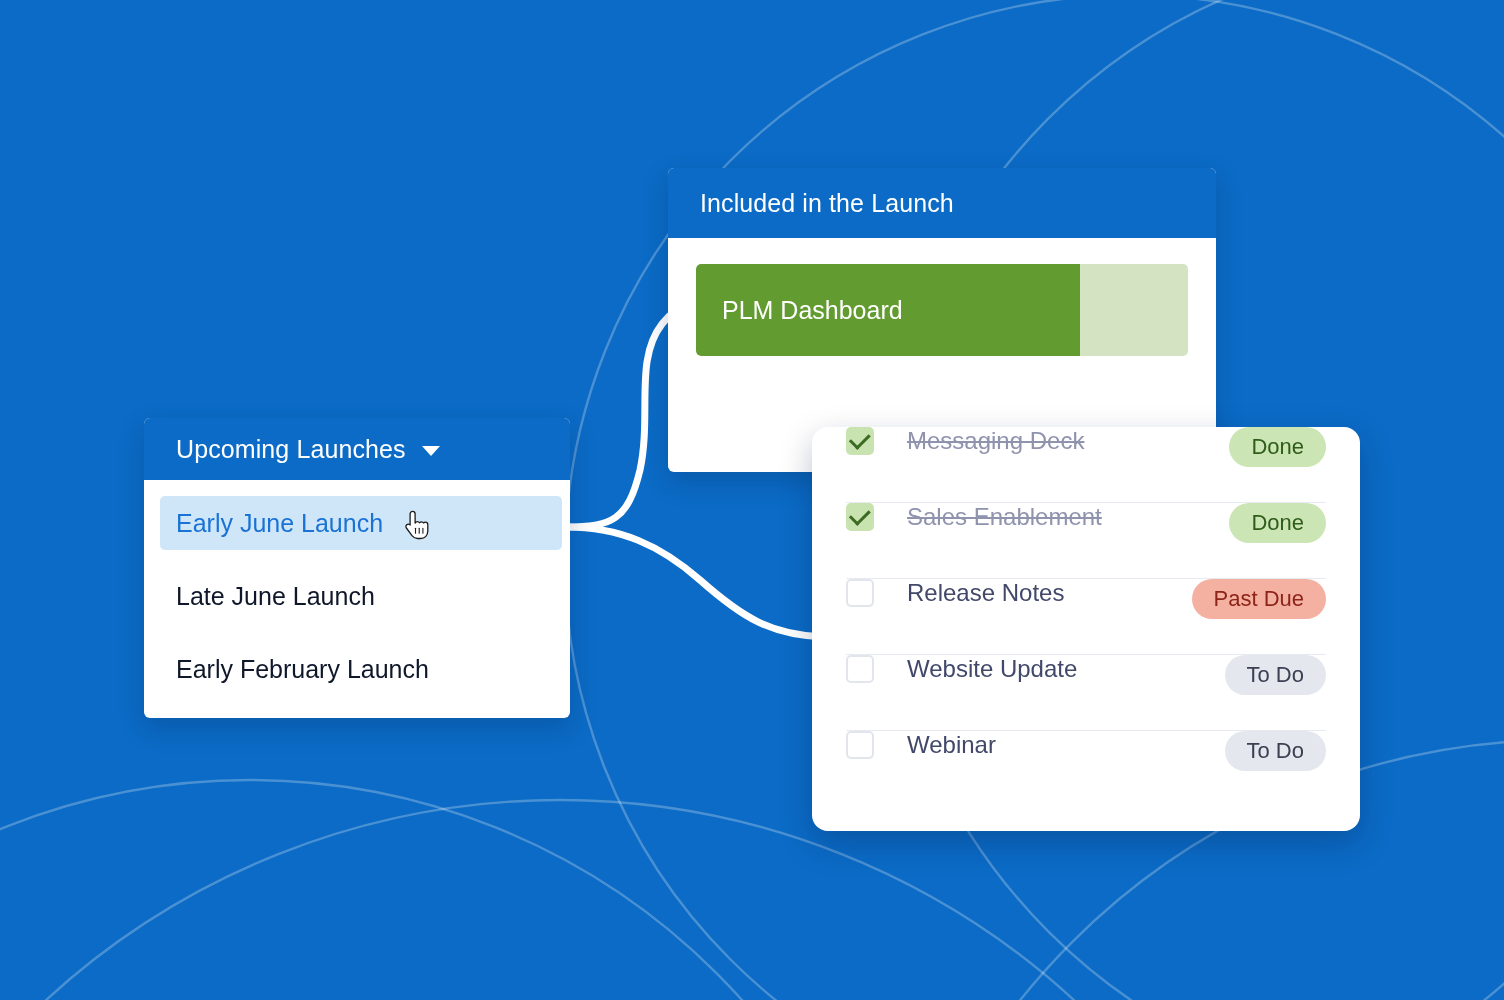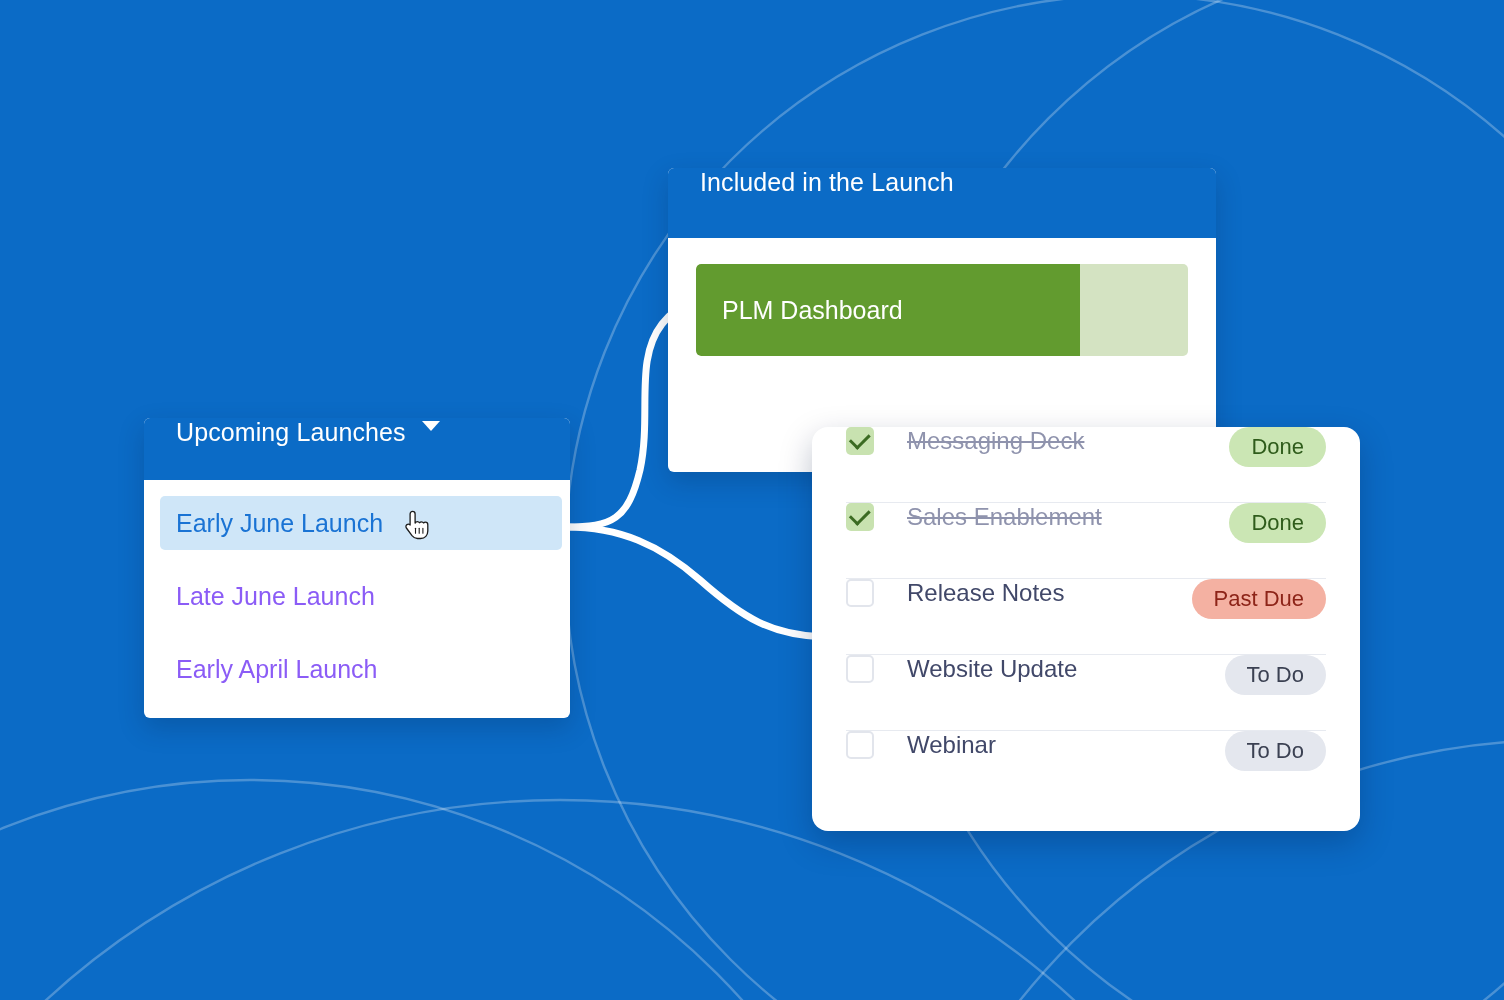--- a/index.html
+++ b/index.html
@@ -44,21 +44,21 @@
     position: absolute;
     background: #ffffff;
     border-radius: 6px;
     box-shadow: 0 10px 26px rgba(0, 30, 70, 0.22);
   }
   .card-header {
     background: #0b6bc6;
     color: #ffffff;
     border-radius: 6px 6px 0 0;
     display: flex;
-    align-items: flex-start;
+    align-items: center;
   }
 
   
   #launch-card {
     left: 144px;
     top: 418px;
     width: 426px;
     height: 300px;
   }
   #launch-card .card-header {
@@ -82,21 +82,21 @@
   }
   #launch-list {
     padding: 16px 8px 0 16px;
   }
   .launch-item {
     height: 54px;
     display: flex;
     align-items: center;
     padding: 0 16px;
     font-size: 25px;
-    color: #8b5cf6;
+    color: #0f172a;
     border-radius: 5px;
     position: relative;
   }
   .launch-item + .launch-item { margin-top: 19px; }
   .launch-item.selected {
     background: #cfe6f8;
     color: #1a73d4;
   }
   .cursor-hand {
     position: absolute;
@@ -269,21 +269,21 @@
             <line x1="18.9" y1="18.4" x2="18.9" y2="23.2"></line>
           </g>
         </svg>
       </div>
 
       <div class="launch-item">
         <span>Late June Launch</span>
       </div>
 
       <div class="launch-item">
-        <span>Early April Launch</span>
+        <span>Early February Launch</span>
       </div>
 
     </div>
   </div>
 
   <div class="card" id="task-card">
 
     <div class="task-row">
       <span class="checkbox checked">
         <span class="check-glyph"></span>

